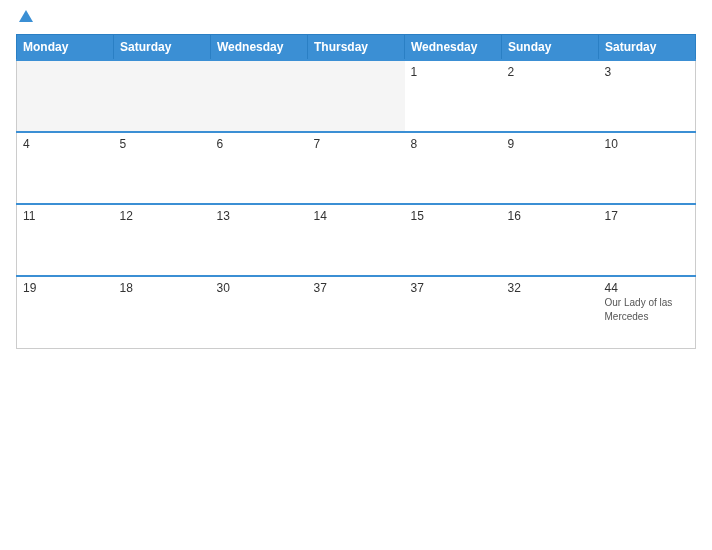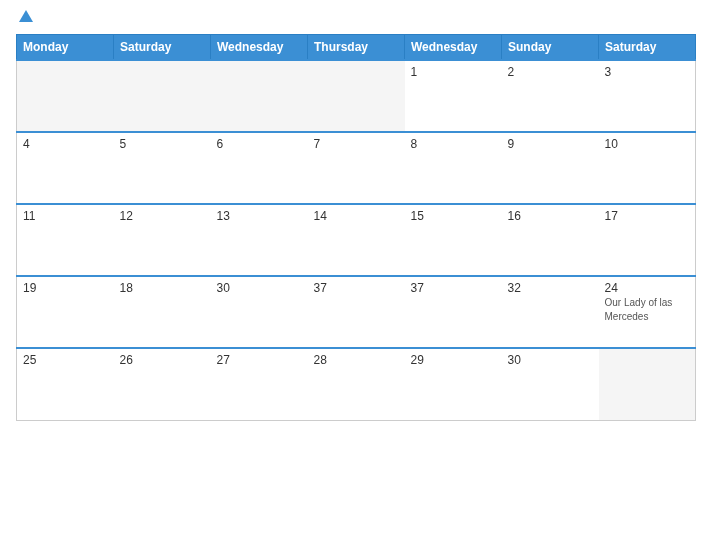--- a/index.html
+++ b/index.html
@@ -236,38 +236,17 @@
           </td>
           <td>
             <span class="day-number">37</span>
           </td>
           <td>
             <span class="day-number">37</span>
           </td>
           <td>
             <span class="day-number">32</span>
           </td>
-          <td><span class="day-number">24</span><span class="event-text">Our Lady of las Mercedes</span></td>
-        </tr>
-        <tr>
-          <td>
-            <span class="day-number">25</span>
-          </td>
-          <td>
-            <span class="day-number">26</span>
-          </td>
-          <td>
-            <span class="day-number">27</span>
-          </td>
-          <td>
-            <span class="day-number">28</span>
-          </td>
-          <td>
-            <span class="day-number">29</span>
-          </td>
-          <td>
-            <span class="day-number">30</span>
-          </td>
-          <td class="empty"></td>
+          <td><span class="day-number">44</span><span class="event-text">Our Lady of las Mercedes</span></td>
         </tr>
       </tbody>
   </table>
 </div>
 
 </body></html>

